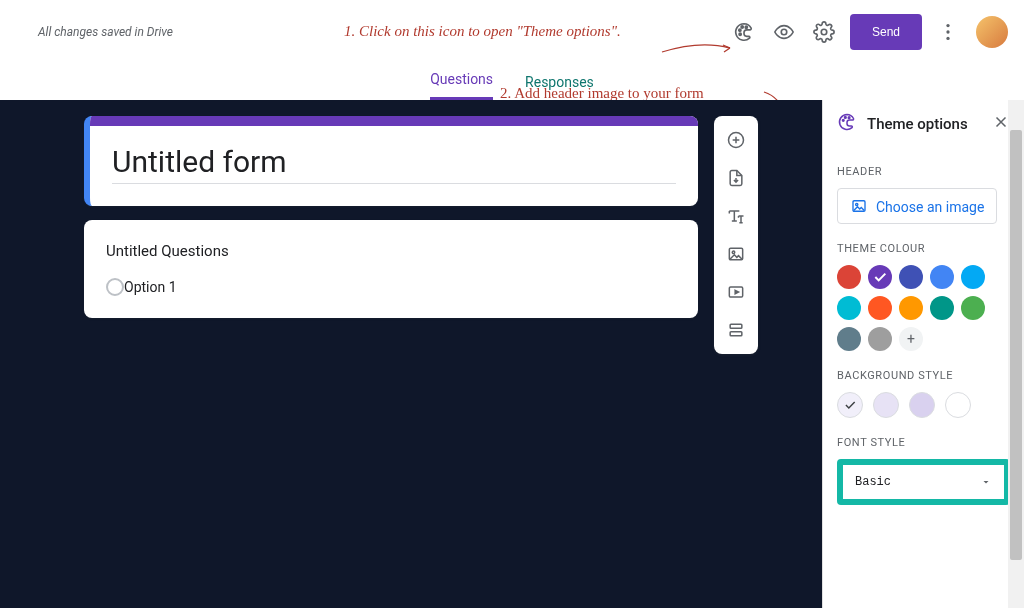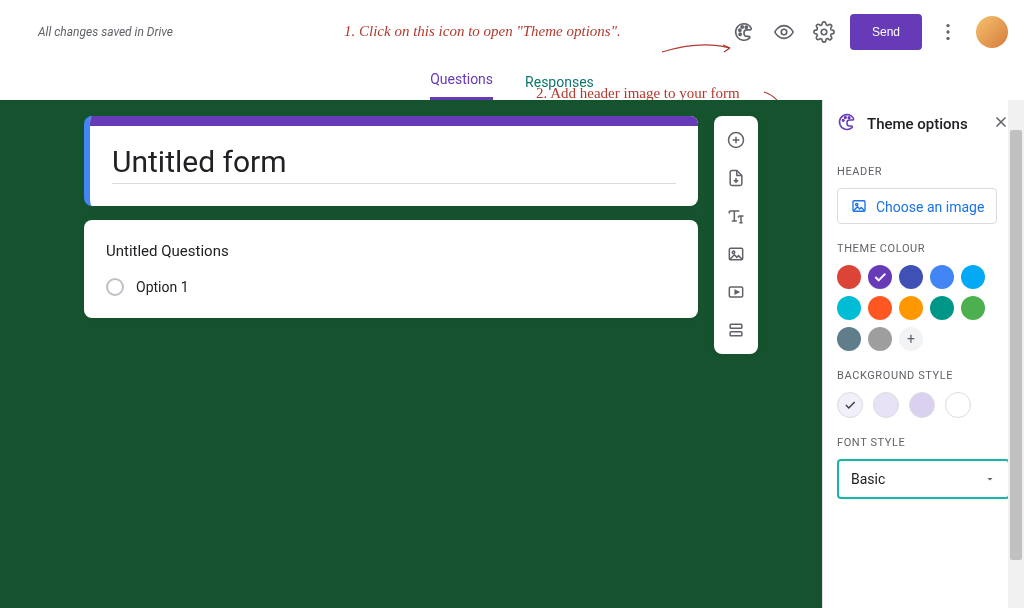--- a/index.html
+++ b/index.html
@@ -12,29 +12,29 @@
   .icon-btn { width: 40px; height: 40px; border-radius: 50%; display:flex; align-items:center; justify-content:center; color:#5f6368; cursor:pointer; }
   .icon-btn svg { width:22px; height:22px; }
   .send-btn { background:#673ab7; color:#fff; border:none; border-radius:4px; padding:0 22px; height:36px; font-size:12px; font-weight:500; cursor:pointer; margin:0 6px; }
   .avatar { width:32px; height:32px; border-radius:50%; background: linear-gradient(135deg,#f5c36b,#d77a3e); margin-left:8px; }
   
   .tabs { display:flex; justify-content:center; gap:32px; height:36px; align-items:flex-end; font-size:14px; }
   .tab { padding-bottom:10px; color:#0f766e; cursor:pointer; }
   .tab.active { color:#673ab7; border-bottom:3px solid #673ab7; }
   
   .row { display:flex; height:calc(608px - 100px); }
-  .canvas { flex:1; background:#14532d; position:relative; overflow:hidden; padding-top:16px; }
+  .canvas { flex:1; background:#0f172a; position:relative; overflow:hidden; padding-top:16px; }
   .form-card { width:614px; margin-left:84px; background:#fff; border-radius:8px; box-shadow:0 1px 2px rgba(60,64,67,.15); overflow:hidden; border-left:6px solid #4285f4; }
   .form-card .accent { height:10px; background:#673ab7; margin-left:-6px; }
   .form-card .inner { padding:18px 22px 22px 22px; }
   .form-title { font-size:30px; font-weight:400; color:#202124; border-bottom:1px solid #dadce0; padding-bottom:4px; }
   .form-desc { color:#70757a; font-size:14px; margin-top:10px; border-bottom:1px solid transparent; }
   .q-card { width:614px; margin-left:84px; margin-top:14px; background:#fff; border-radius:8px; box-shadow:0 1px 2px rgba(60,64,67,.15); padding:22px; }
   .q-title { font-size:15px; color:#202124; margin-bottom:18px; }
-  .opt-row { display:flex; align-items:center; gap:12px; color:#202124; font-size:14px; }
+  .opt-row { display:flex; align-items:center; color:#202124; font-size:14px; }
   .radio { width:18px; height:18px; border:2px solid #bdc1c6; border-radius:50%; }
   
   .float-tb { position:absolute; left:714px; top:16px; width:44px; background:#fff; border-radius:8px; box-shadow:0 1px 3px rgba(60,64,67,.25); padding:6px 0; display:flex; flex-direction:column; align-items:center; gap:2px; }
   .ftb-btn { width:36px; height:36px; display:flex; align-items:center; justify-content:center; color:#5f6368; cursor:pointer; }
   .ftb-btn svg { width:20px; height:20px; }
   
   .ann { position:absolute; color:#b13a2e; font-family: Georgia, 'Times New Roman', serif; font-size:15px; pointer-events:none; }
   .arrow { position:absolute; pointer-events:none; }
   
   .panel { width:202px; border-left:1px solid #e0e0e0; position:relative; display:flex; flex-direction:column; }
@@ -44,38 +44,38 @@
   .panel-body { flex:1; overflow:auto; padding:0 14px 20px 14px; }
   .section-label { font-size:11px; letter-spacing:.6px; color:#5f6368; margin:18px 0 10px 0; }
   .choose-img { border:1px solid #dadce0; border-radius:4px; display:inline-flex; align-items:flex-end; gap:8px; padding:8px 12px; color:#1a73e8; font-size:14px; cursor:pointer; }
   .choose-img svg { width:18px; height:18px; }
   .swatches { display:flex; flex-wrap:wrap; gap:7px; max-width:180px; }
   .sw { width:24px; height:24px; border-radius:50%; cursor:pointer; display:flex; align-items:center; justify-content:center; color:#fff; }
   .sw.add { background:#f1f3f4; color:#5f6368; }
   .sw.check svg { width:16px; height:16px; }
   .bg-row { display:flex; gap:10px; }
   .bg-sw { width:26px; height:26px; border-radius:50%; border:1px solid #dadce0; cursor:pointer; display:flex; align-items:center; justify-content:center; color:#3c4043; }
-  .select { border:2px solid #14b8a6; border-radius:4px; padding:10px 12px; display:flex; align-items:center; justify-content:space-between; cursor:pointer; font-size:14px; margin-top:6px; }
+  .select { border:6px solid #14b8a6; border-radius:4px; padding:10px 12px; display:flex; align-items:center; justify-content:space-between; cursor:pointer; font-size:12px; margin-top:6px;font-family:Liberation Mono, monospace; }
   .scroll-ind { position:absolute; right:0; top:0; bottom:0; width:16px; background:#f1f1f1; }
   .scroll-thumb { position:absolute; right:2px; width:12px; background:#c1c1c1; border-radius:2px; }
   
   .palette-sm { color:#673ab7; }
 </style>
 </head>
 <body>
 
 <div class="wrap">
 
   <div class="ann" style="left:344px; top:23px;font-style:italic;">1. Click on this icon to open "Theme options".</div>
   <svg class="arrow" style="left:660px; top:38px; width:76px; height:20px;">
       <path d="M2 14 Q40 2 70 10" fill="none" stroke="#b13a2e" stroke-width="1.3"></path>
       <path d="M70 10 l-7 -3 m7 3 l-6 4" fill="none" stroke="#b13a2e" stroke-width="1.3"></path>
     </svg>
 
-  <div class="ann" style="left:536px; top:85px;">2. Add header image to your form</div>
+  <div class="ann" style="left:500px; top:85px;">2. Add header image to your form</div>
   <svg class="arrow" style="left:762px; top:88px; width:48px; height:90px;">
       <path d="M2 4 Q34 14 26 82" fill="none" stroke="#b13a2e" stroke-width="1.3"></path>
       <path d="M26 82 l-5 -6 m5 6 l4 -6" fill="none" stroke="#b13a2e" stroke-width="1.3"></path>
     </svg>
 
   <div class="ann" style="left:461px; top:352px;">3. Select your form theme color.</div>
   <svg class="arrow" style="left:688px; top:298px; width:100px; height:64px;">
       <path d="M4 58 Q60 52 94 6" fill="none" stroke="#b13a2e" stroke-width="1.3"></path>
       <path d="M94 6 l-8 1 m8 -1 l-2 8" fill="none" stroke="#b13a2e" stroke-width="1.3"></path>
     </svg>

